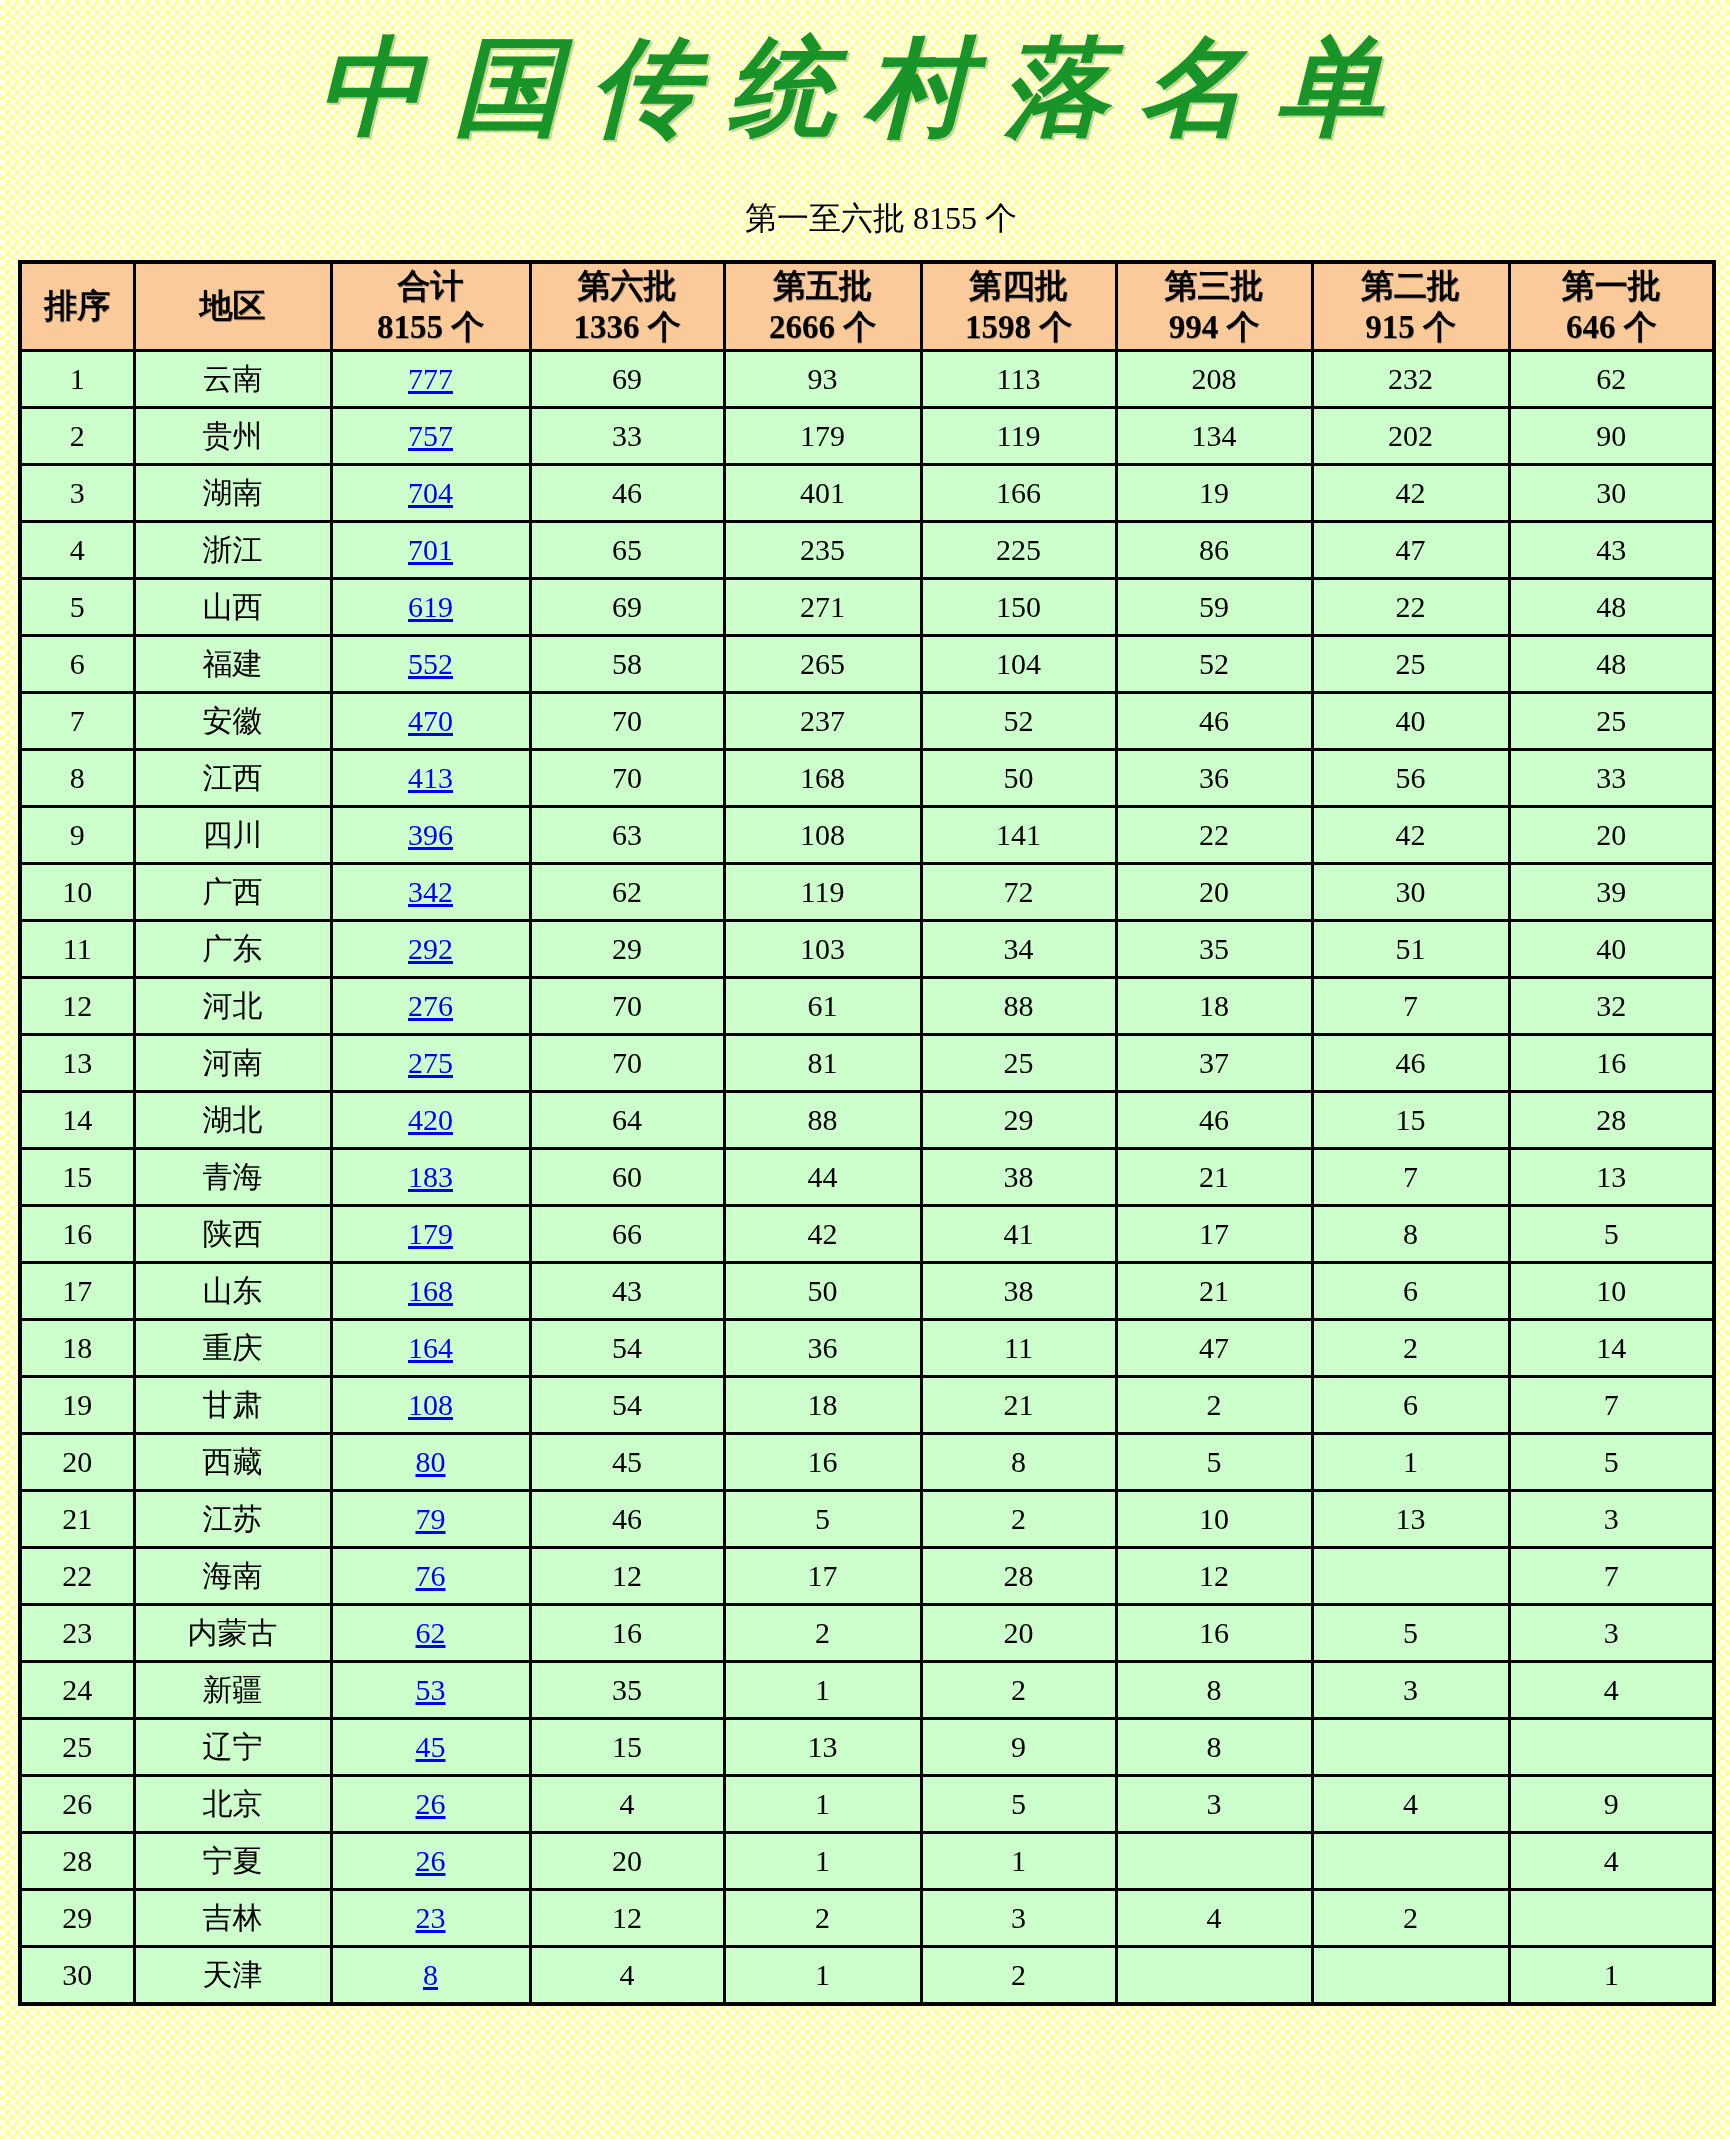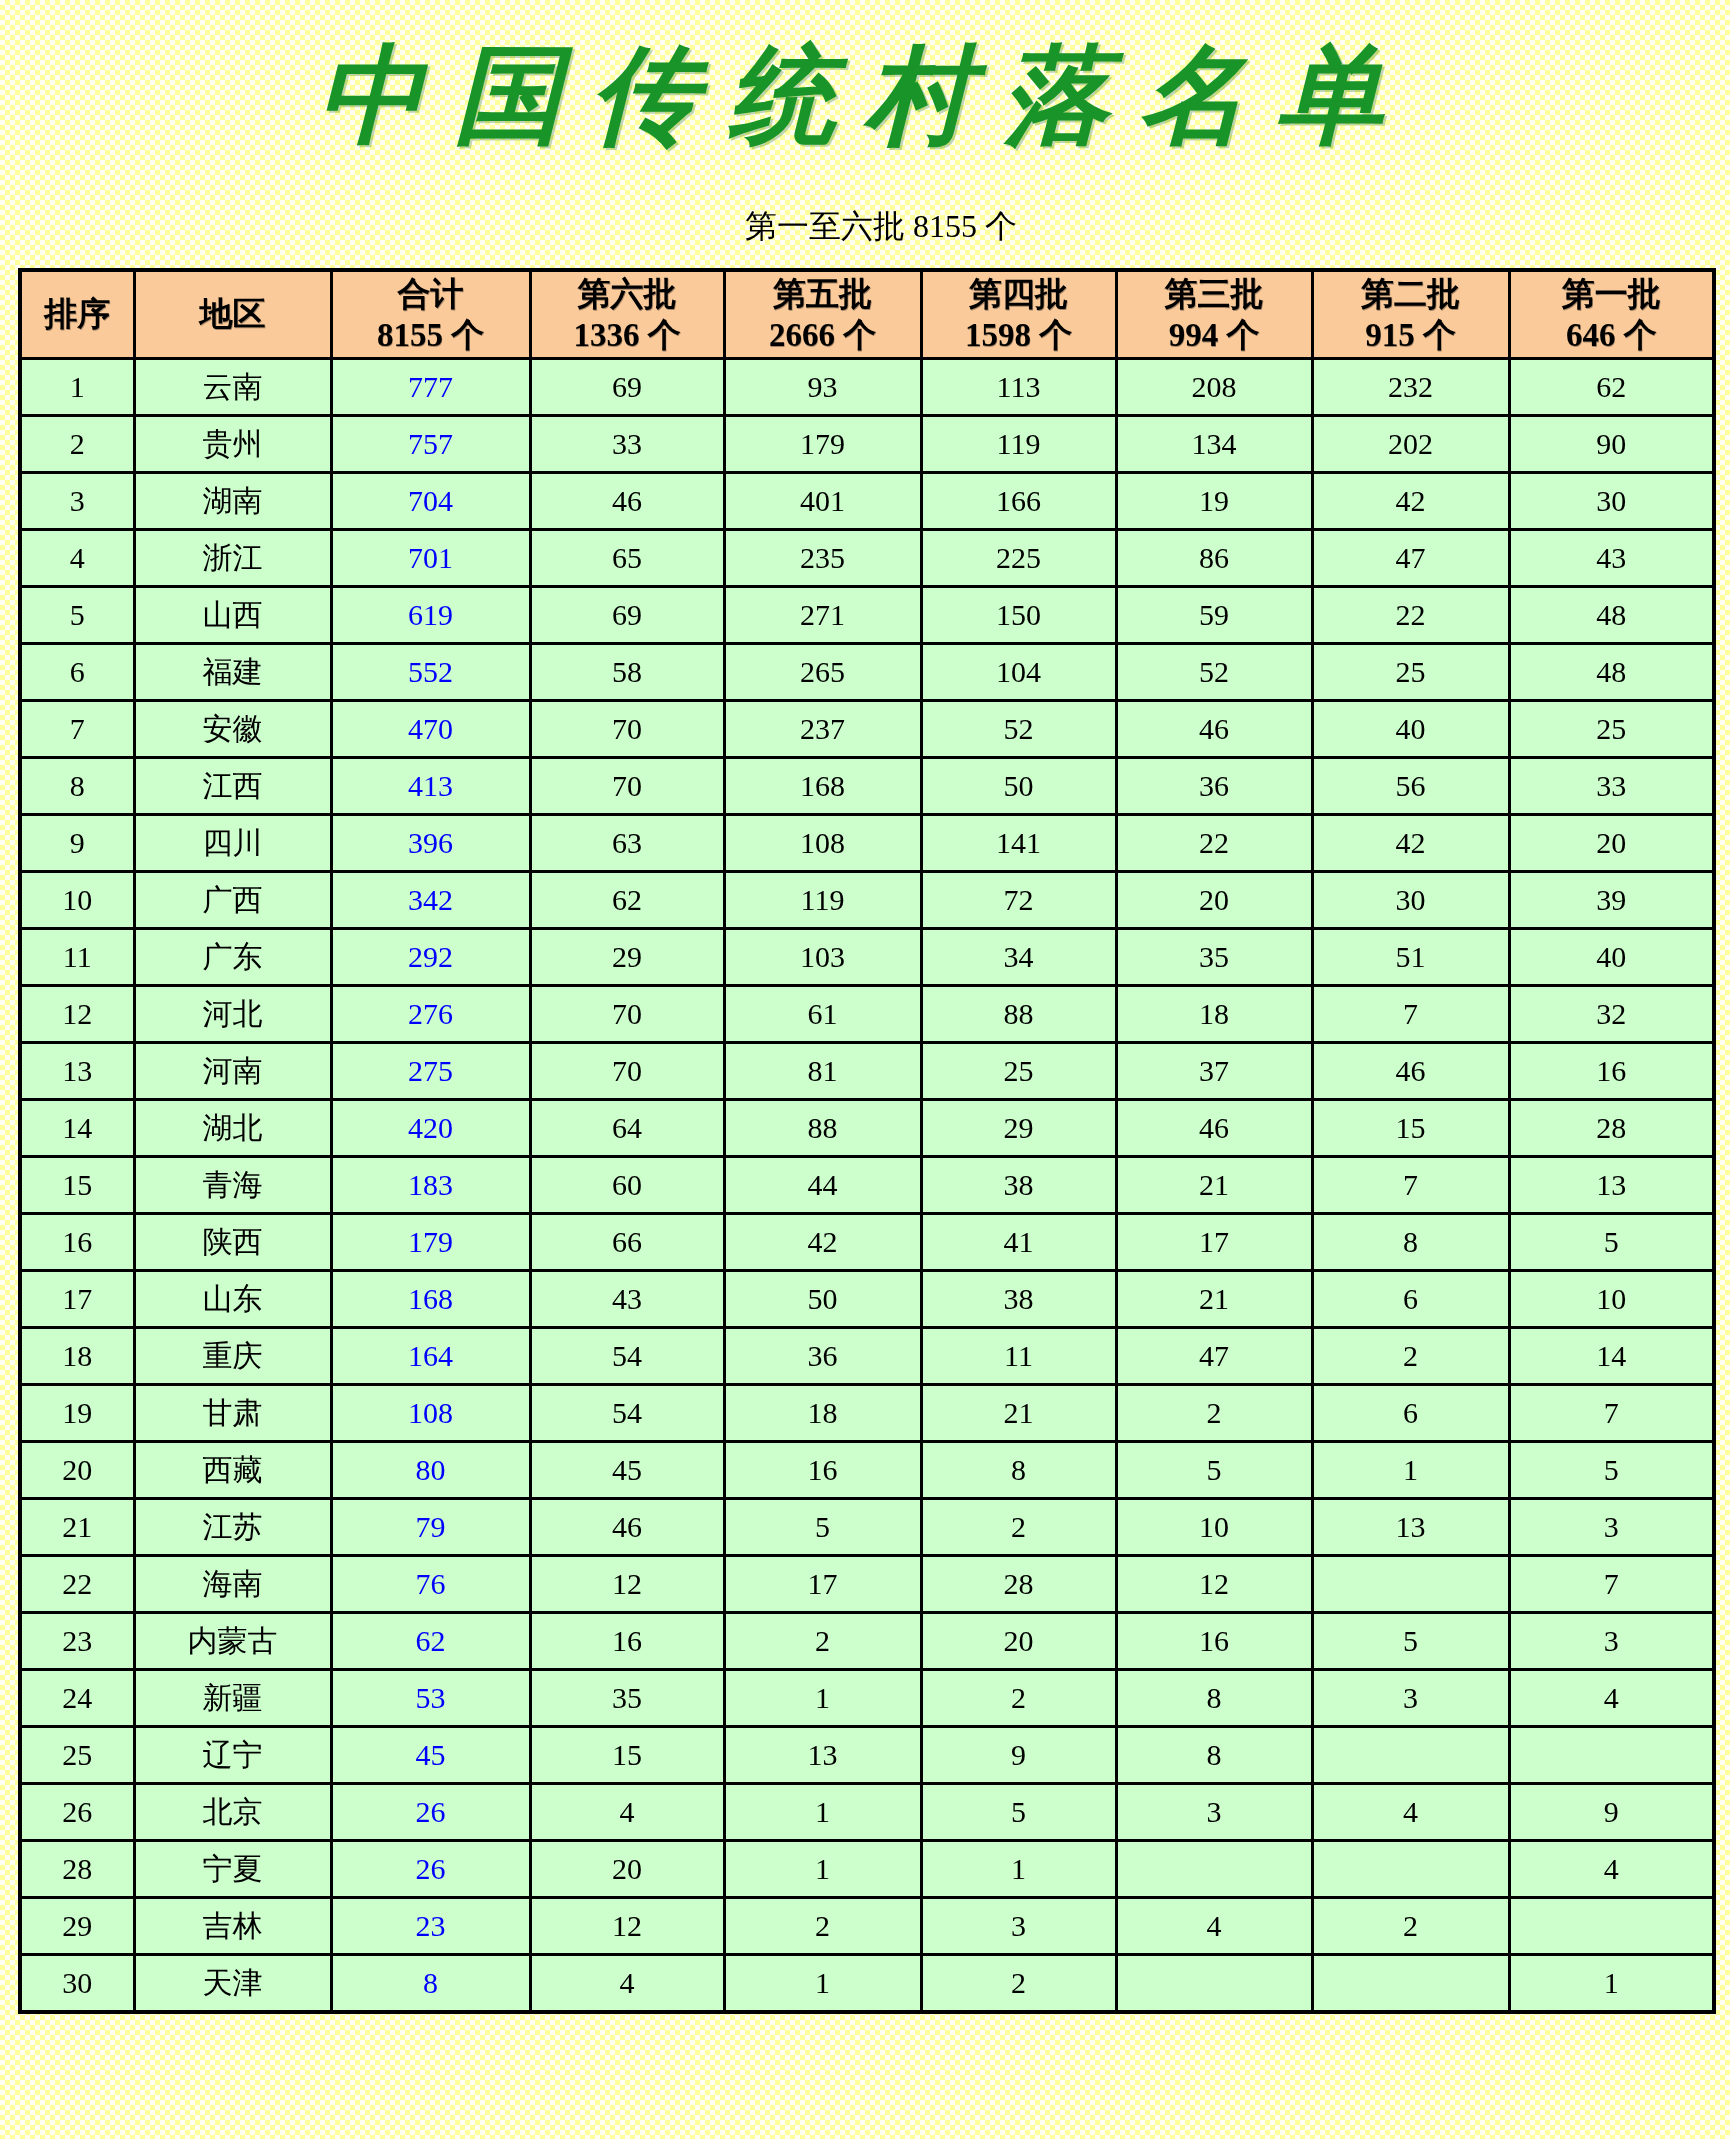--- a/index.html
+++ b/index.html
@@ -16,21 +16,21 @@
   body{
     width:1730px;
     height:2140px;
     font-family:"Liberation Serif", serif;
     background-color:#FFFEF2;
     background-image:repeating-conic-gradient(#FFFF9C 0% 25%, #FFFEF2 0% 50%);
     background-size:10px 10px;
     overflow:hidden;
   }
   .title{
-    padding-top:23px;
+    padding-top:15px;
     text-align:center;
     font-size:107px;
     line-height:1.35;
     font-weight:bold;
     font-style:italic;
     letter-spacing:30px;
     color:var(--title-green);
     text-shadow:2.2px 2.2px 0 rgba(0,90,0,0.25);
     font-family:"DejaVu Serif", serif;
   }
@@ -65,20 +65,21 @@
     line-height:1.25;
   }
   td{
     background:var(--cell-bg);
     height:54px;
     font-size:30px;
     color:#000;
   }
   td.blue{
     color:var(--total-blue);
+    text-decoration:underline;
   }
 </style>
 </head>
 <body>
 
 <div class="title">中国传统村落名单</div>
 <div class="subtitle">第一至六批 8155 个</div>
 
 <table>
   <colgroup>

